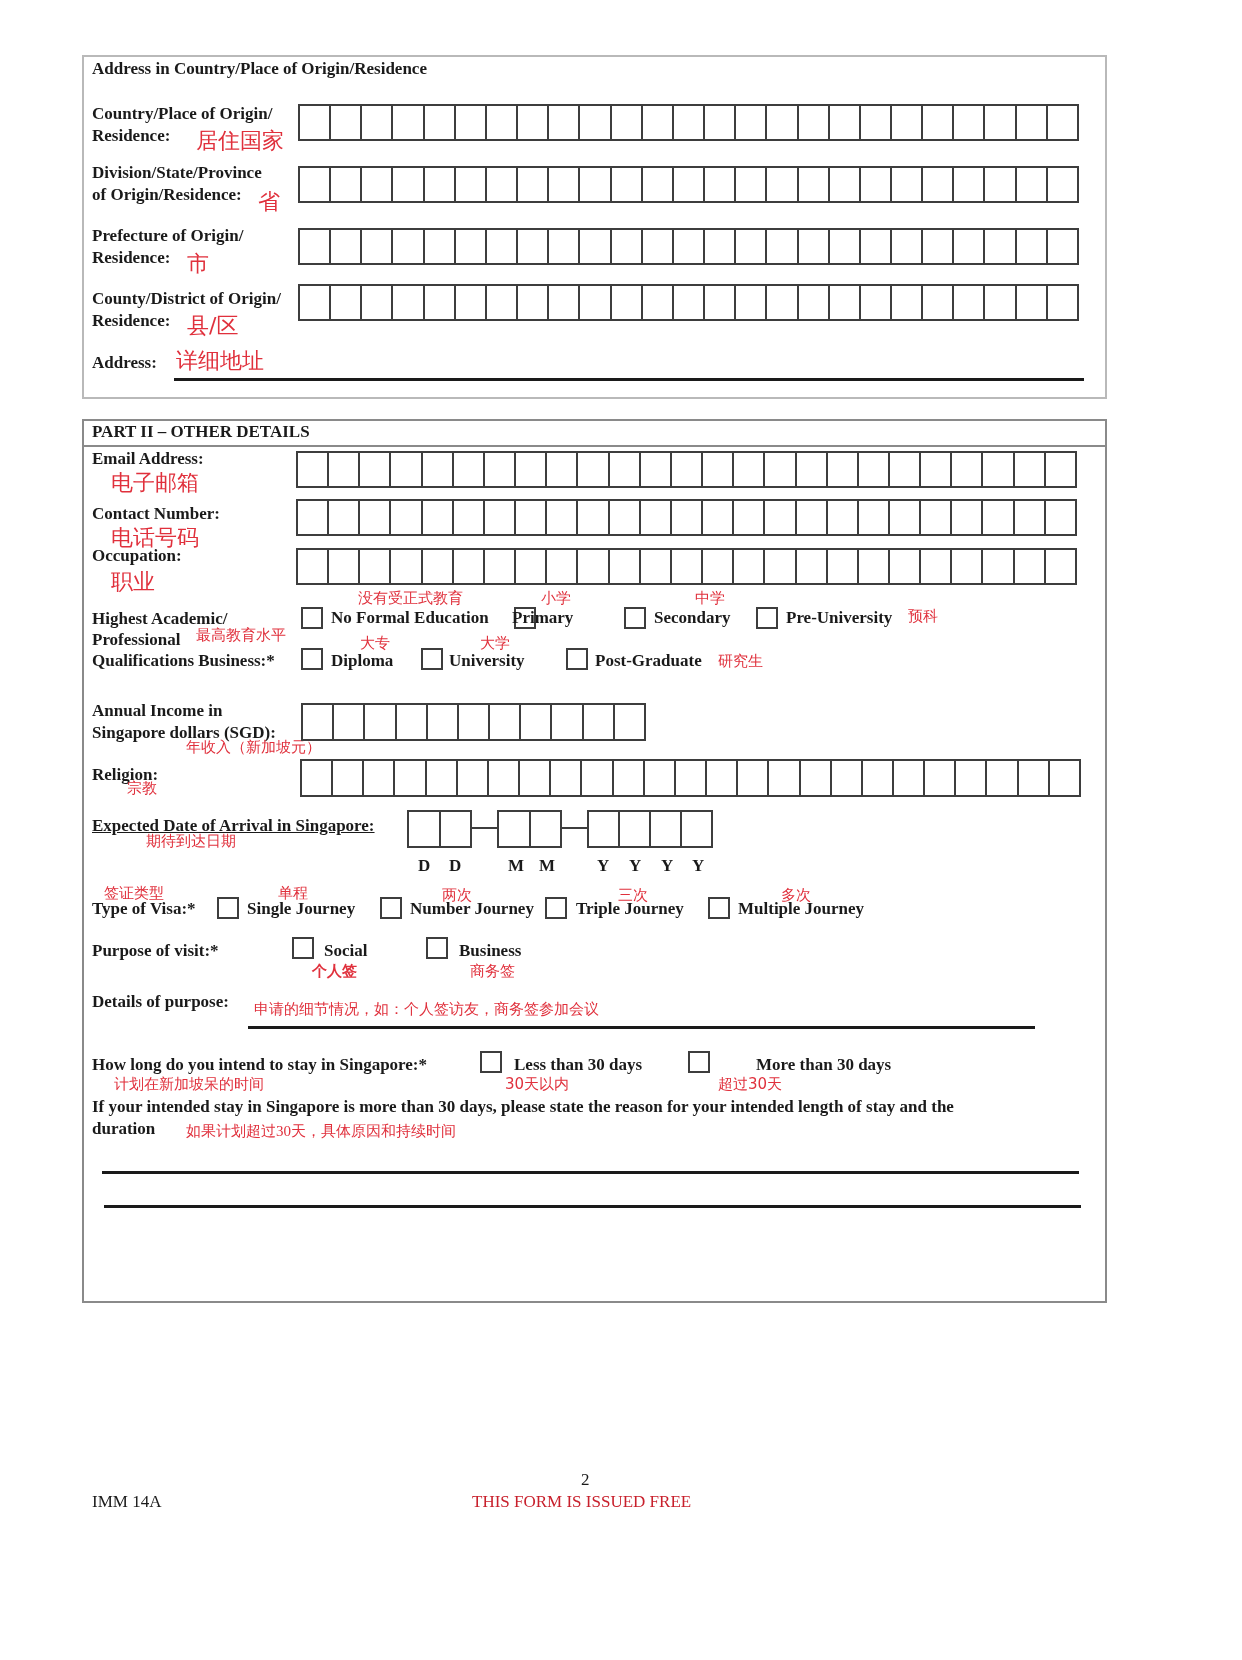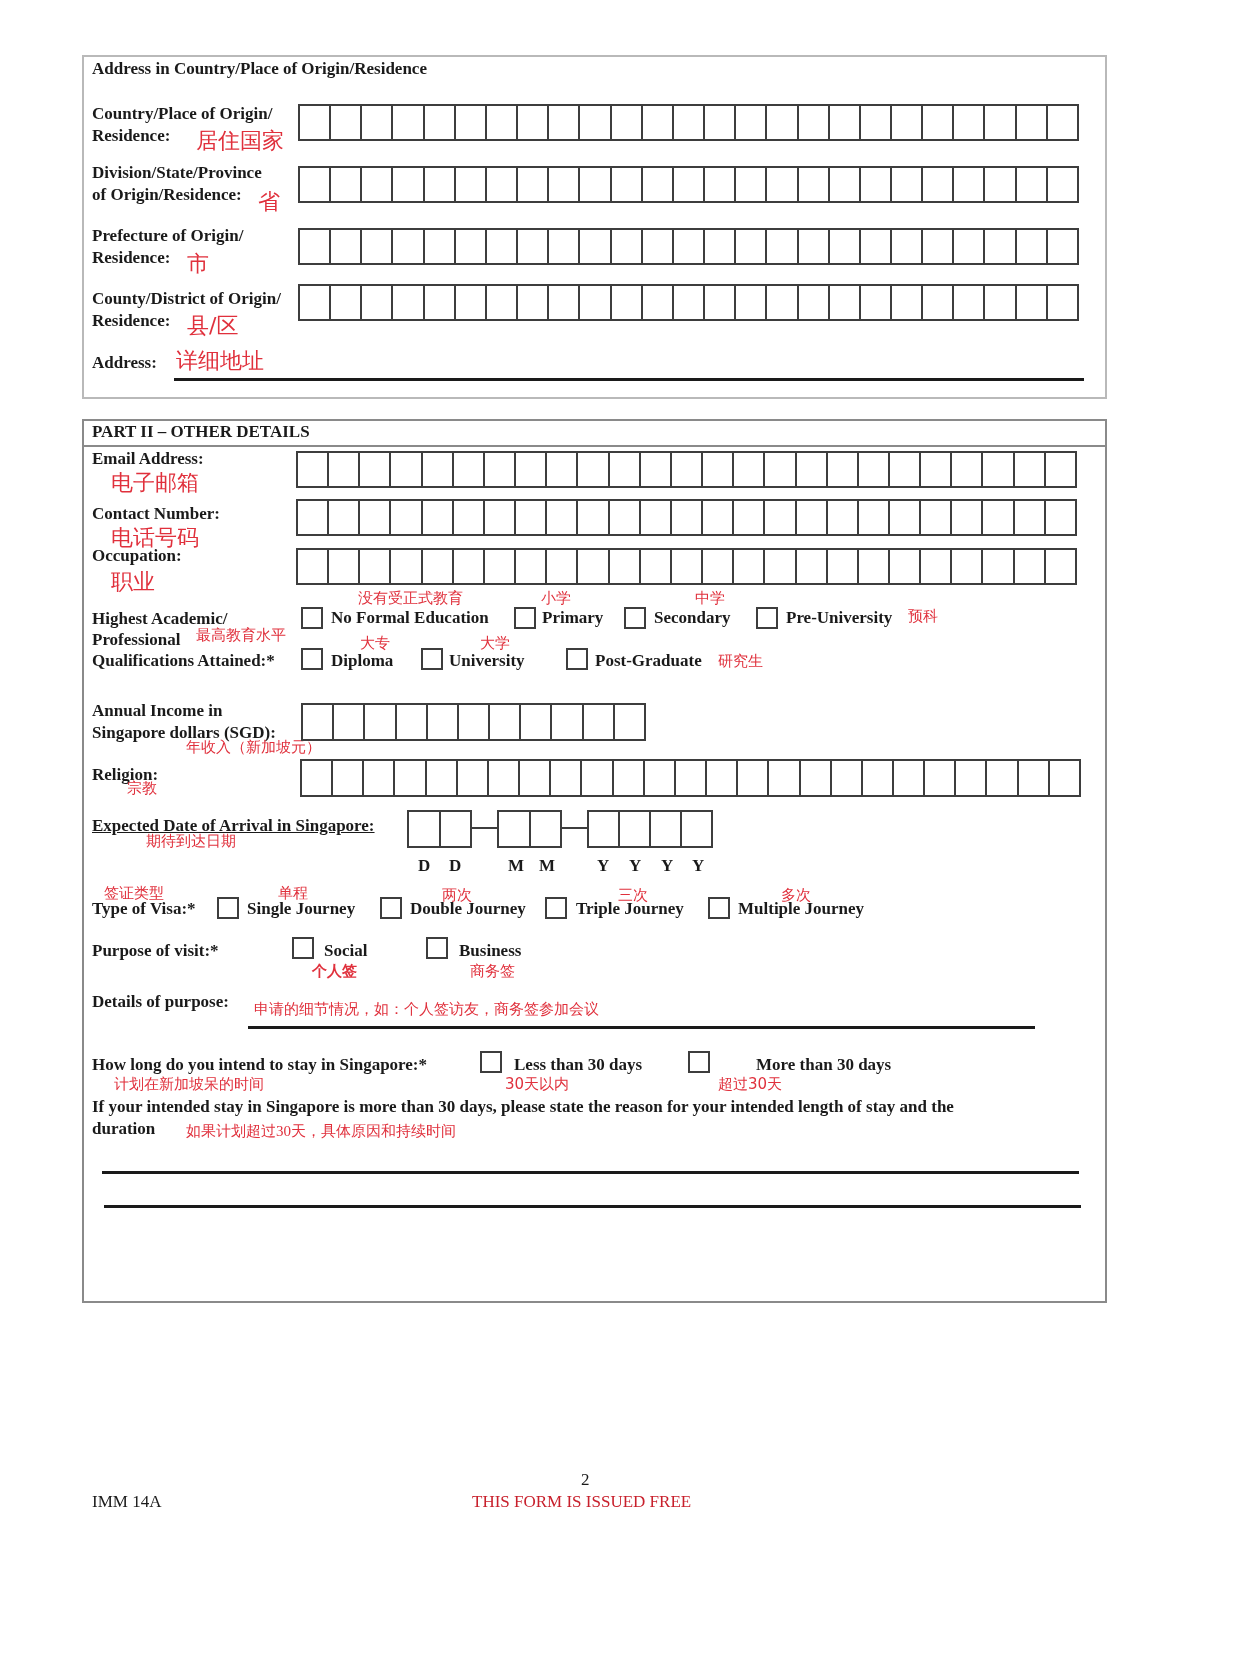--- a/index.html
+++ b/index.html
@@ -238,30 +238,30 @@
     <div class="cell" style="width: 4%;"></div>
     <div class="cell" style="width: 4%;"></div>
     <div class="cell" style="width: 4%;"></div>
     <div class="cell" style="width: 4%;"></div>
     <div class="cell" style="width: 4%;"></div>
     <div class="cell" style="width: 4%;"></div>
     <div class="cell" style="width: 4%;"></div>
     <div class="cell" style="width: 4%;"></div>
   </div>
 
-<div class="lbl" style="left:92px; top:608px; line-height:21px;"><span>Highest Academic/</span><br><span>Professional</span><br><span>Qualifications Attained:*</span></div>
+<div class="lbl" style="left:92px; top:608px; line-height:21px;"><span>Highest Academic/</span><br><span>Professional</span><br><span>Qualifications Business:*</span></div>
 <div class="cn cn-sm" style="left:196px; top:626px;">最高教育水平</div>
 
 <div class="cn cn-sm" style="left:358px; top:589px;">没有受正式教育</div>
 <div class="chk" style="left:301px; top:607px;"></div>
 <div class="optlbl" style="left:331px; top:607px;">No Formal Education</div>
 
 <div class="cn cn-sm" style="left:541px; top:589px;">小学</div>
 <div class="chk" style="left:514px; top:607px;"></div>
-<div class="optlbl" style="left:542px; top:607px;">Primary</div>
+<div class="optlbl" style="left:512px; top:607px;">Primary</div>
 
 <div class="cn cn-sm" style="left:695px; top:589px;">中学</div>
 <div class="chk" style="left:624px; top:607px;"></div>
 <div class="optlbl" style="left:654px; top:607px;">Secondary</div>
 
 <div class="chk" style="left:756px; top:607px;"></div>
 <div class="optlbl" style="left:786px; top:607px;">Pre-University</div>
 <div class="cn cn-sm" style="left:908px; top:607px;">预科</div>
 
 <div class="cn cn-sm" style="left:360px; top:634px;">大专</div>
@@ -352,21 +352,21 @@
 
 <div class="cn cn-sm" style="left:104px; top:884px;">签证类型</div>
 <div class="lbl" style="left:92px; top:898px;">Type of Visa:*</div>
 
 <div class="chk" style="left:217px; top:897px;"></div>
 <div class="cn cn-sm" style="left:278px; top:884px;">单程</div>
 <div class="optlbl" style="left:247px; top:898px;">Single Journey</div>
 
 <div class="chk" style="left:380px; top:897px;"></div>
 <div class="cn cn-sm" style="left:442px; top:886px;">两次</div>
-<div class="optlbl" style="left:410px; top:898px;">Double Journey</div>
+<div class="optlbl" style="left:410px; top:898px;">Number Journey</div>
 
 <div class="chk" style="left:545px; top:897px;"></div>
 <div class="cn cn-sm" style="left:618px; top:886px;">三次</div>
 <div class="optlbl" style="left:576px; top:898px;">Triple Journey</div>
 
 <div class="chk" style="left:708px; top:897px;"></div>
 <div class="cn cn-sm" style="left:781px; top:886px;">多次</div>
 <div class="optlbl" style="left:738px; top:898px;">Multiple Journey</div>
 
 <div class="lbl" style="left:92px; top:940px;">Purpose of visit:*</div>

